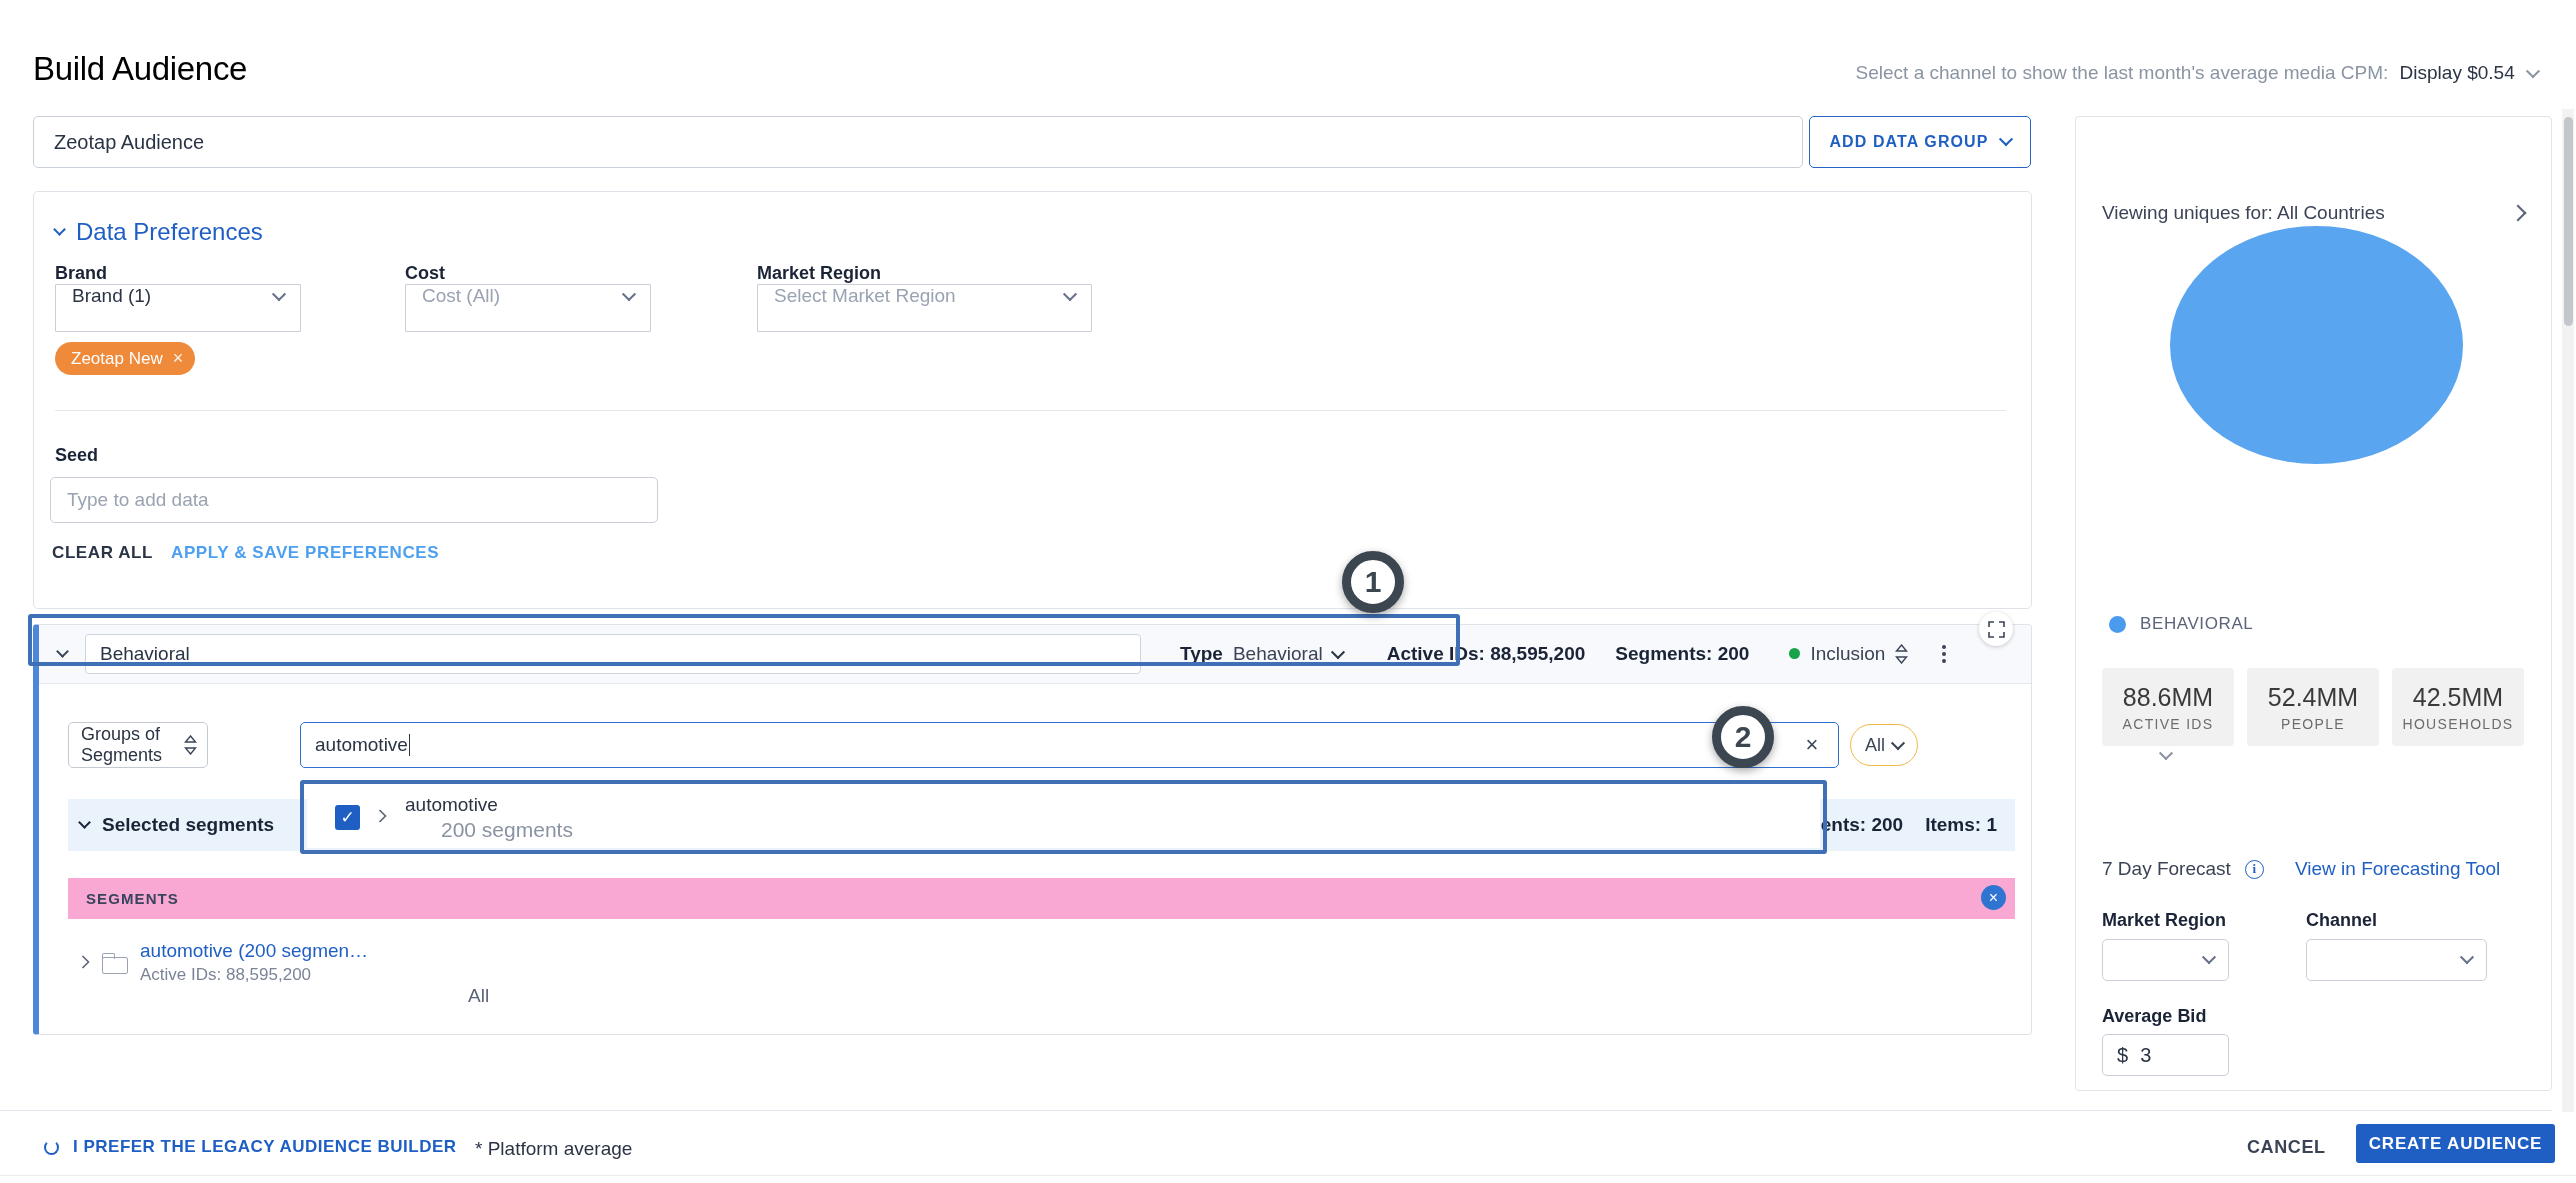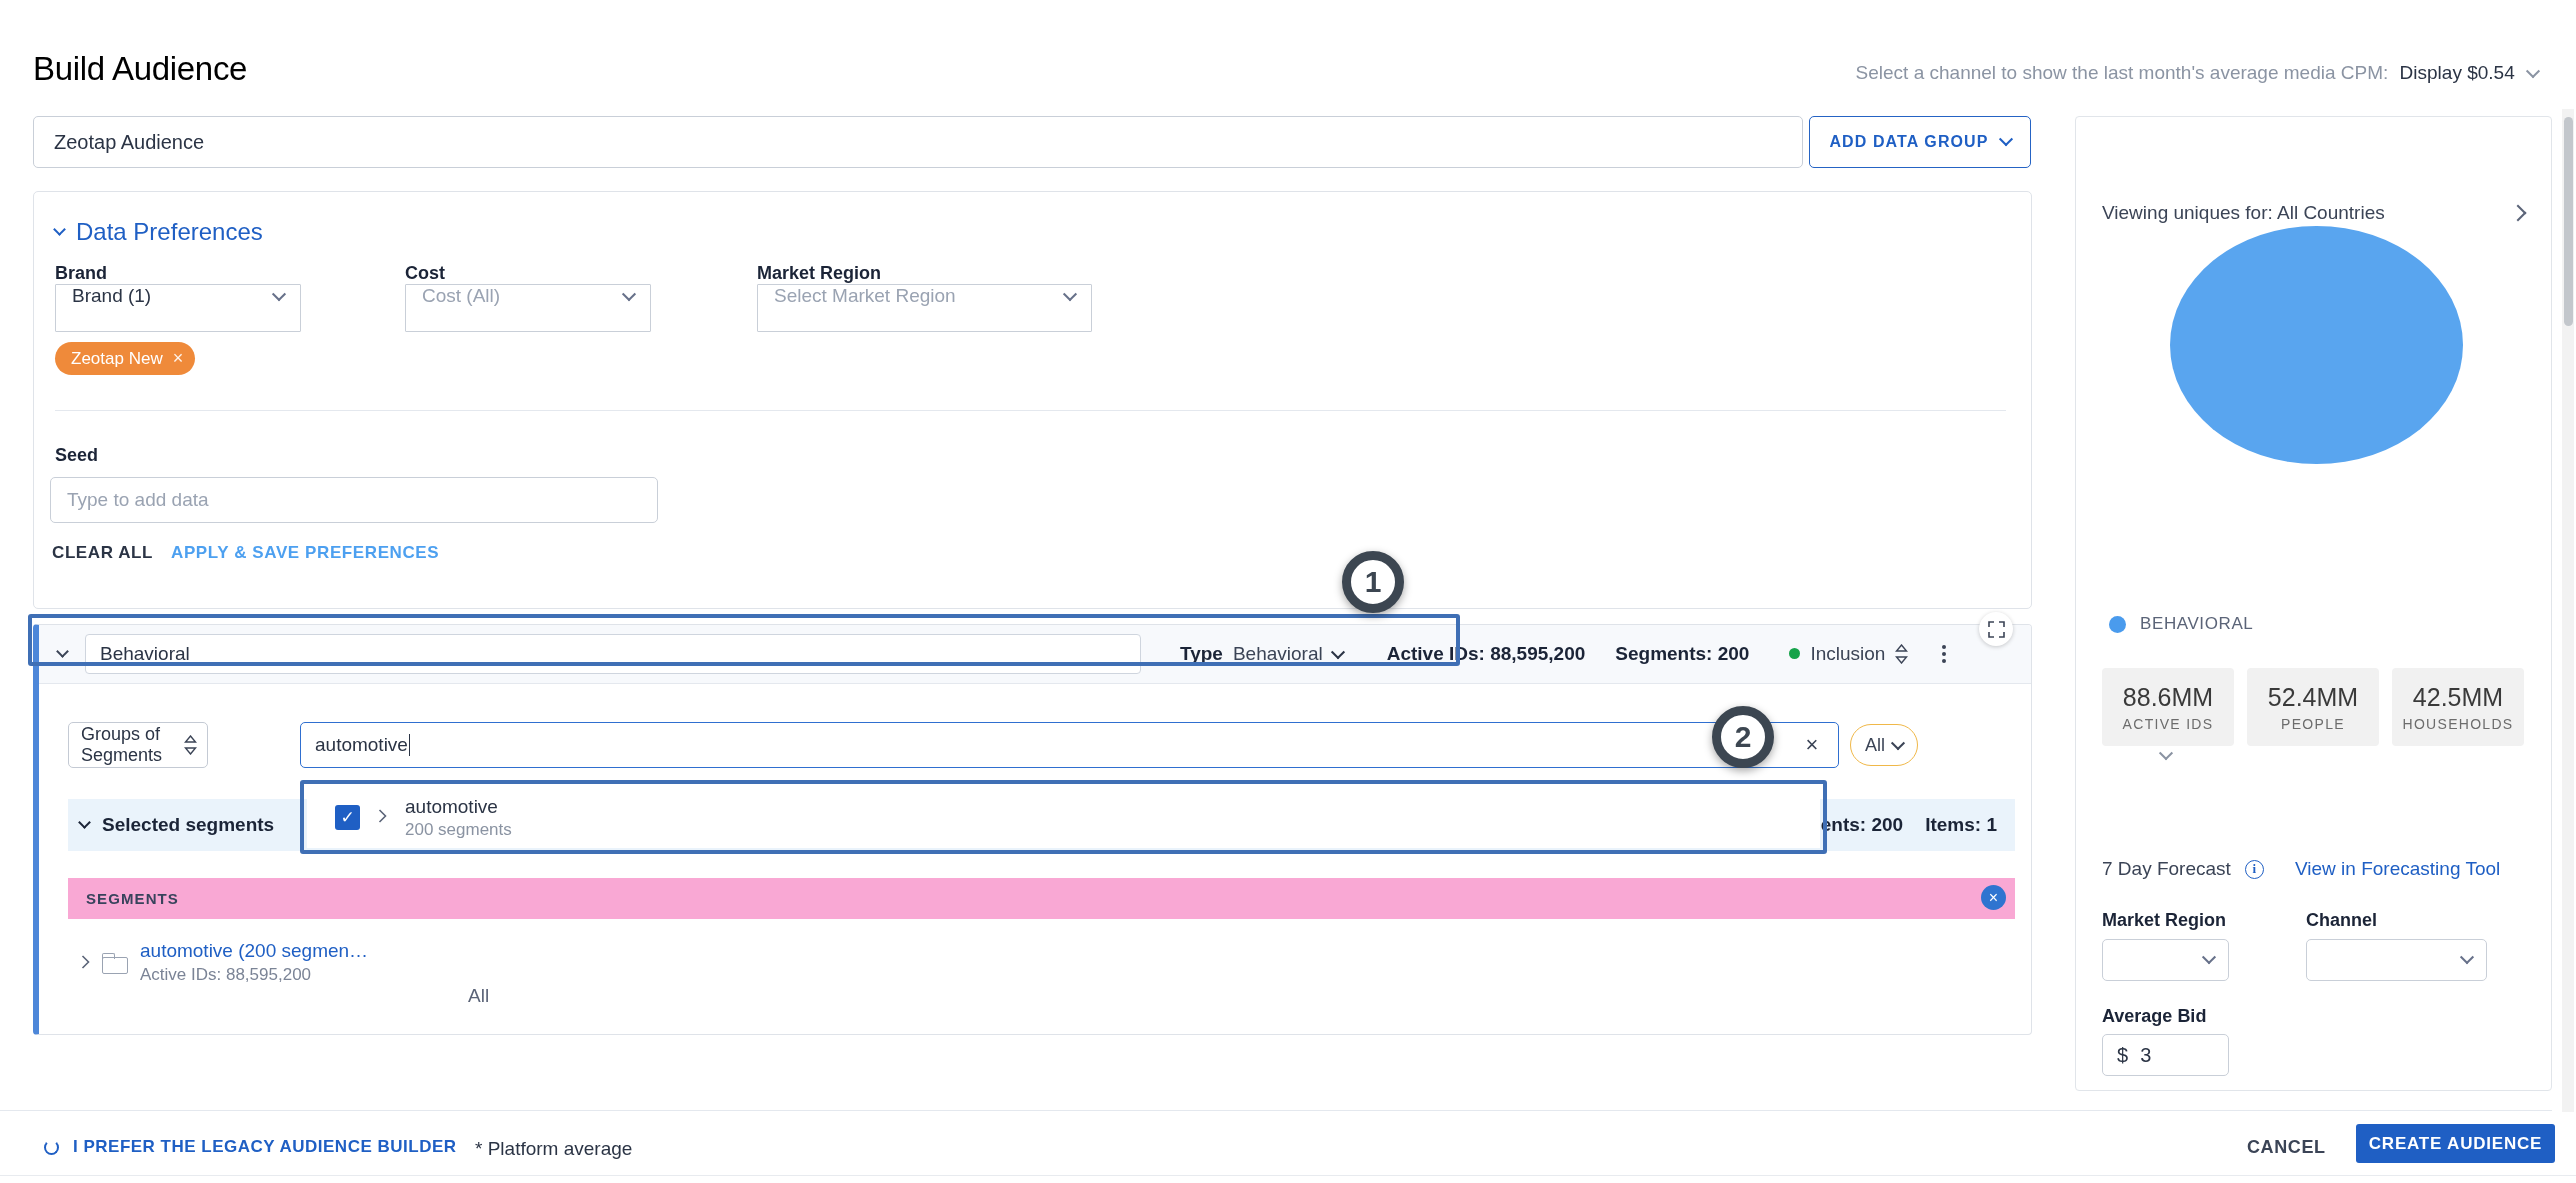--- a/index.html
+++ b/index.html
@@ -379,21 +379,21 @@
     display: flex; align-items: center; justify-content: center;
     color: #fff; font-size: 17px;
   }
   .dd-panel {
     position: absolute; left: 307px; top: 787px;
     width: 1513px; height: 61px; background: #fff;
     display: flex; align-items: center; padding-left: 28px; gap: 18px;
   }
   .dd-chev { color: #5b6478; font-size: 18px; }
   .dd-title { font-size: 19px; color: #2b3445; }
-  .dd-sub { font-size: 17px; color: #8a93a2; margin-top: 2px; }
+  .dd-sub { font-size: 21px; color: #8a93a2; margin-top: 2px; margin-left: 36px; }
 </style>
 </head>
 <body>
 
 <div class="page">
 
   <div class="page-title">Build Audience</div>
   <div class="cpm-note">
     <span>Select a channel to show the last month's average media CPM:</span>
     <span class="cpm-value">Display $0.54</span>

